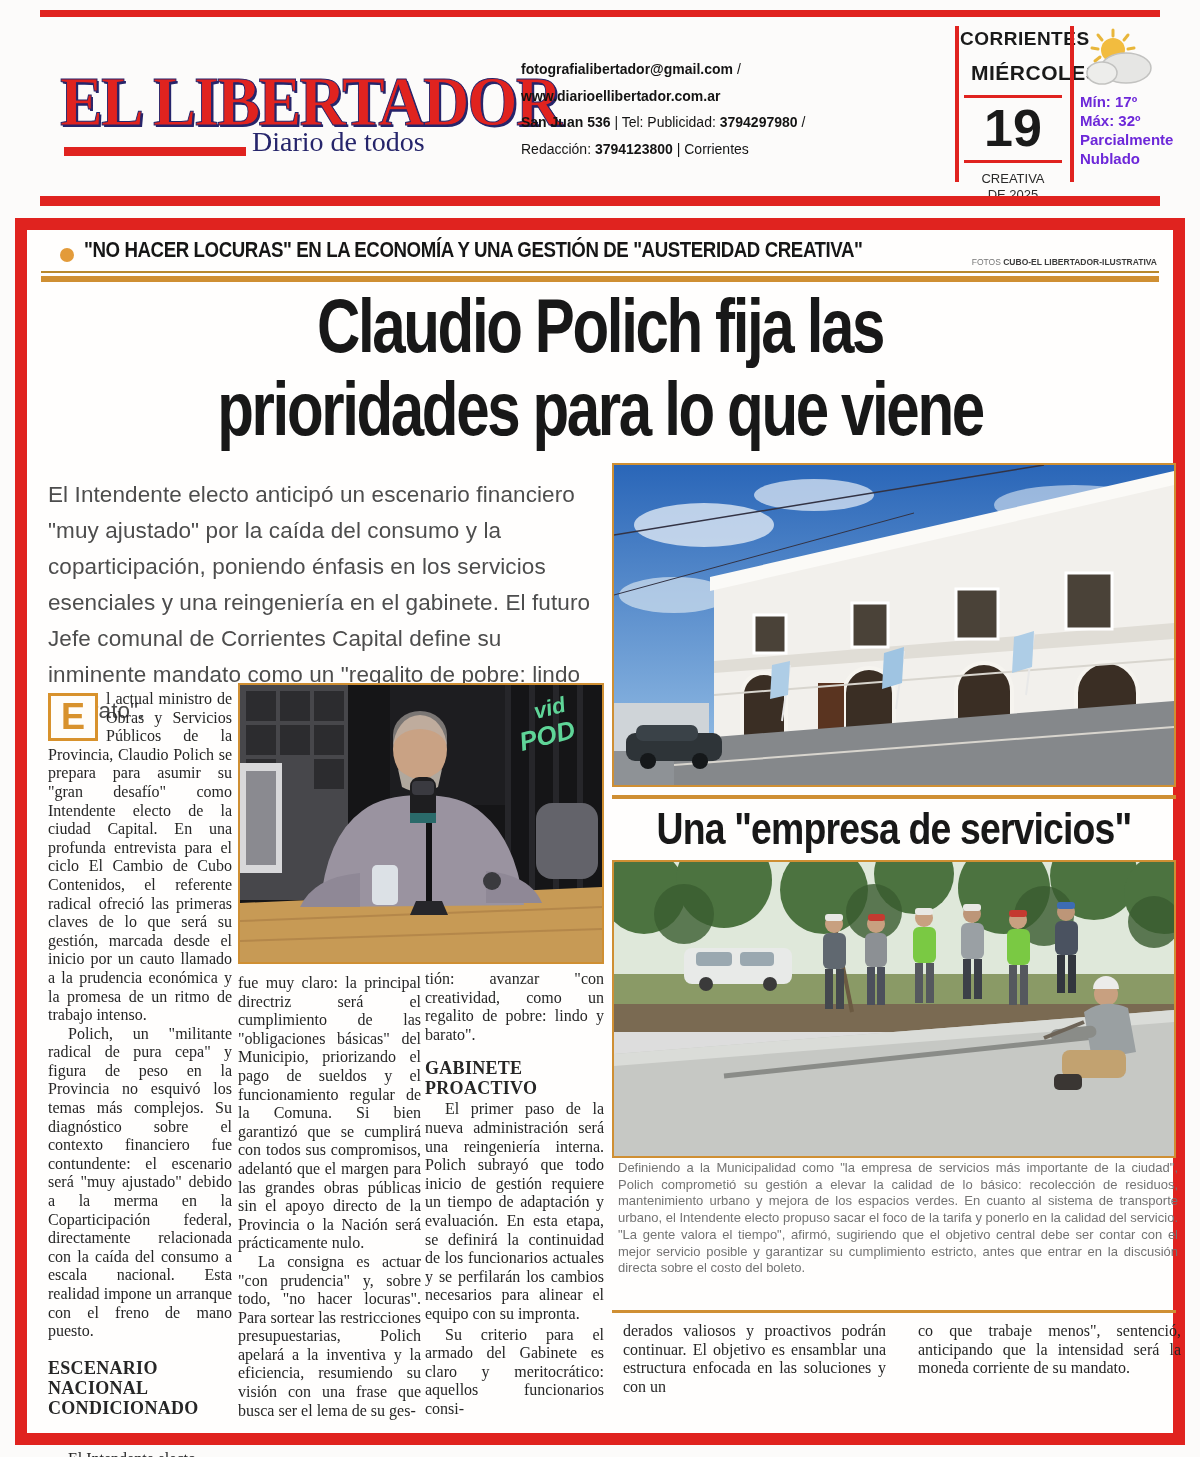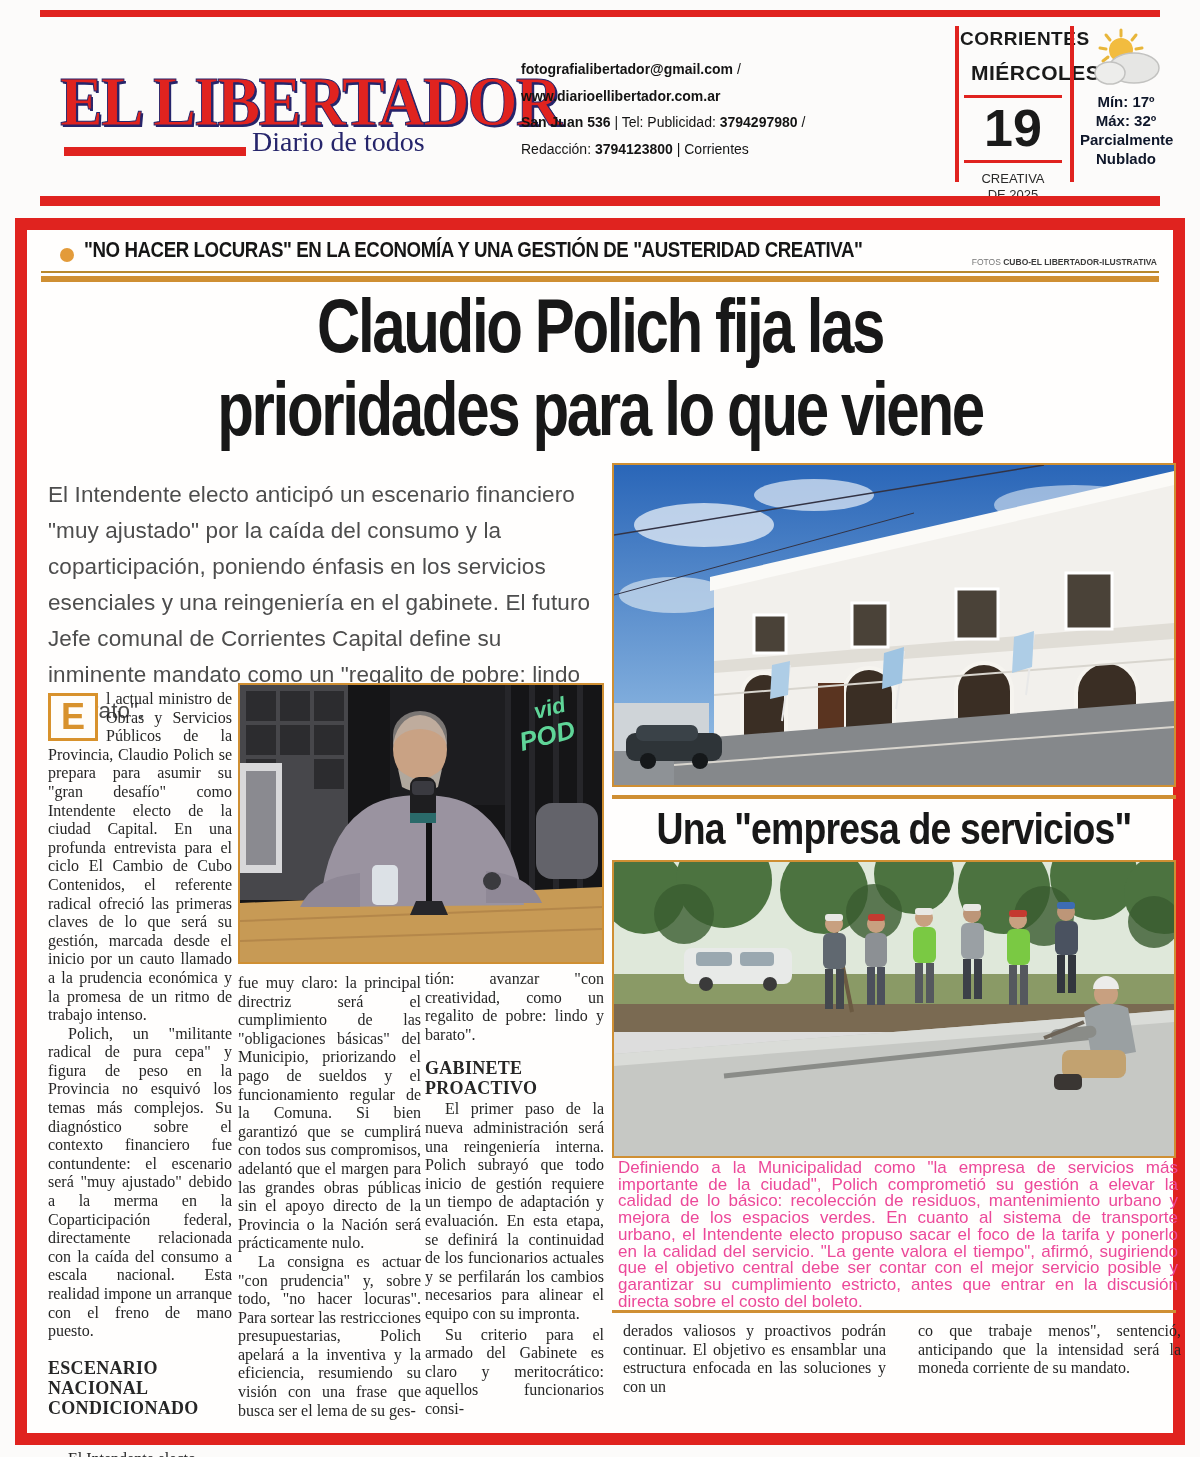--- a/index.html
+++ b/index.html
@@ -21,21 +21,21 @@
   .contact b { font-weight:700; }
   .vline { width:4px; height:156px; background:#e0231f; top:26px; }
   .vline1 { left:955px; } .vline2 { left:1070px; }
   .datebox { left:960px; top:28px; width:106px; text-align:center; color:#1a1a1a; }
   .db-city { font-weight:700; font-size:19px; letter-spacing:.5px; }
   .db-week { font-weight:700; font-size:21px; margin-top:11px; letter-spacing:.5px;margin-left:11px; }
   .db-rule { height:3px; background:#e0231f; margin:10px 4px 4px 4px; }
   .db-day  { font-weight:700; font-size:52px; line-height:52px; }
   .db-rule2{ height:3px; background:#e0231f; margin:6px 4px 8px 4px; }
   .db-month, .db-year { font-size:13px; color:#2a2a2a; line-height:16px; }
-  .weather { left:1080px; top:28px; width:92px; text-align:center; color:#0f172a; }
+  .weather { left:1080px; top:28px; width:92px; text-align:left; color:#6d28d9; }
   .w-line { font-weight:700; font-size:15px; line-height:19px; }
   .masthead-rule { left:40px; top:196px; width:1120px; height:10px; background:#e0231f; }
 
   
   .article-box { left:15px; top:218px; width:1170px; height:1227px; background:#fffefd;
                  border:12px solid #e0231f; }
   .article-box .abs { position:absolute; }
 
   .kicker-bullet { left:33px; top:18px; width:14px; height:14px; border-radius:50%; background:#e39b3a; }
   .kicker-text { left:57px; top:7px; font-weight:700; font-size:22px; color:#161616;
@@ -74,22 +74,22 @@
   .col3 { left:398px; top:740px; width:179px; }
   .col3 .colsubhead { margin-top:14px; }
   .col3 .indent { margin-top:2px; }
 
   .dropcap-box { float:left; width:50px; height:48px; border:3px solid #d8922c;
                  margin:3px 8px 1px 0; display:flex; align-items:center; justify-content:center;
                  background:#fffdf9; }
   .dropcap-box span { font-family:"Liberation Sans",sans-serif; font-weight:700;
                       font-size:36px; color:#d8922c; }
 
-  .caption { left:591px; top:930px; width:560px; font-size:17px; line-height:16.7px;
-             color:#ec4899; text-align:justify; }
+  .caption { left:591px; top:930px; width:560px; font-size:13px; line-height:16.7px;
+             color:#737373; text-align:justify; }
   .gold-rule-bottom { left:585px; top:1080px; width:564px; height:3px; background:#cf8f33; }
   .bottom-cols { left:596px; top:1092px; width:558px; display:flex; gap:32px; }
   .bottom-cols > div { flex:1; }
 </style>
 </head>
 <body>
 
 <div class="page">
 
   <div class="abs top-rule"></div>

